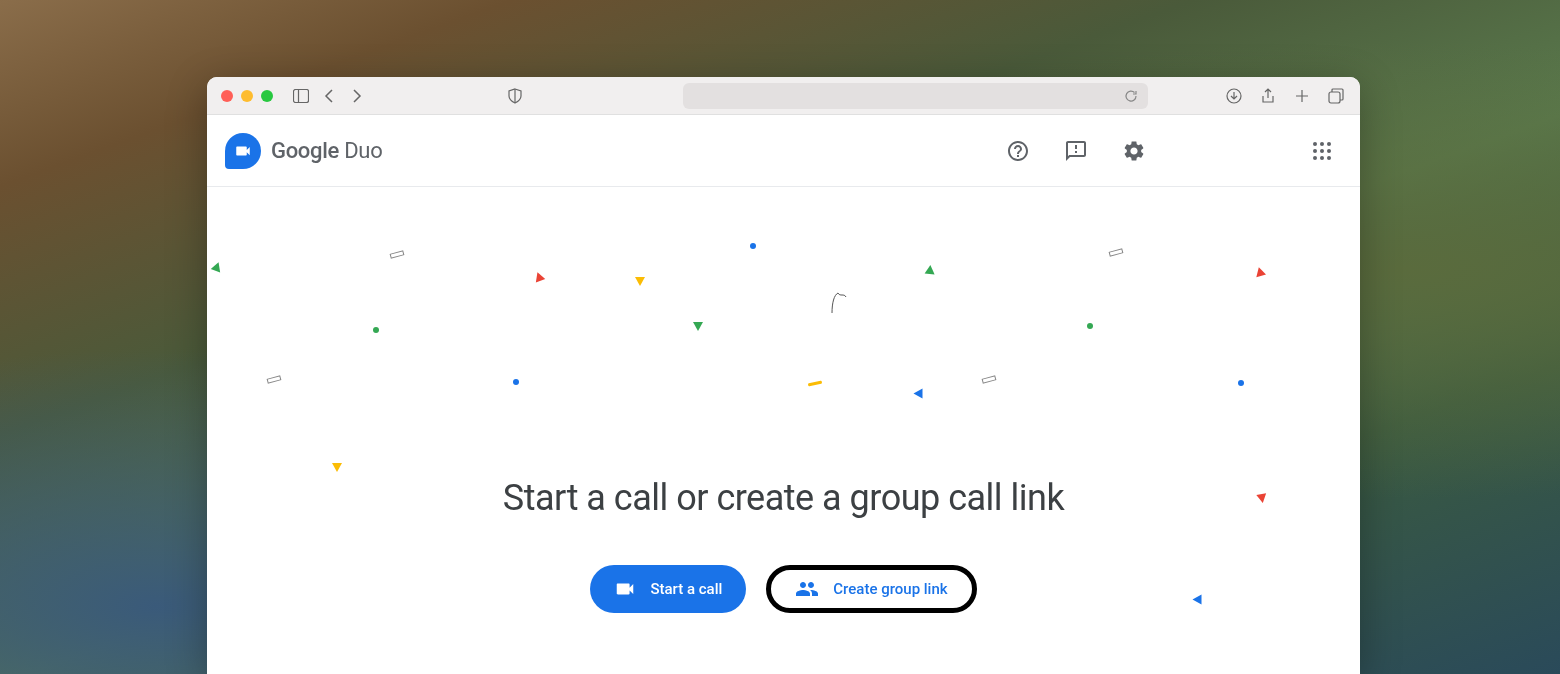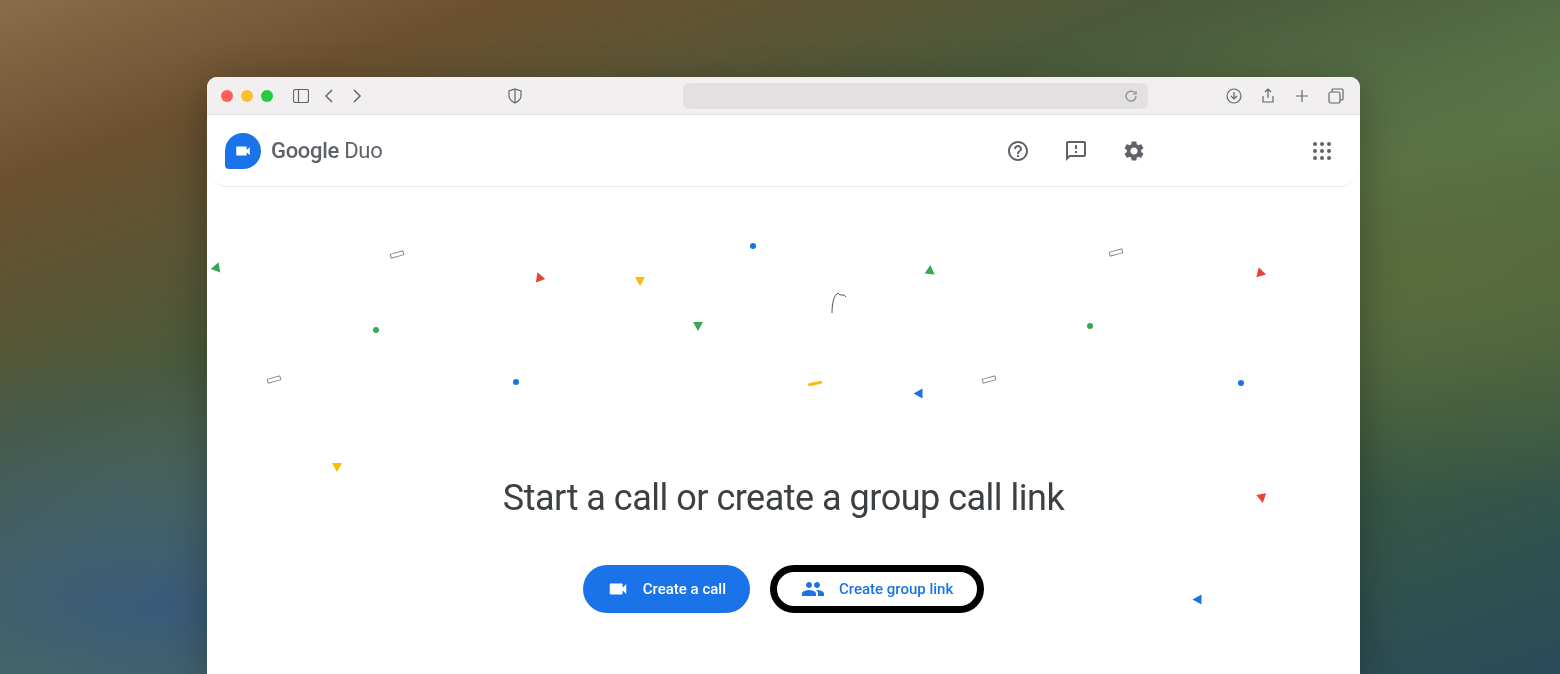--- a/index.html
+++ b/index.html
@@ -81,21 +81,20 @@
       display: flex;
       gap: 14px;
     }
     .app-header {
       height: 72px;
       background: #fff;
       display: flex;
       align-items: center;
       padding: 0 18px;
       border-bottom: 1px solid #e8eaed;
-      border-radius: 21px;
     }
     .logo-area {
       display: flex;
       align-items: center;
       gap: 10px;
     }
     .duo-logo {
       width: 36px;
       height: 36px;
       background: #1a73e8;
@@ -227,21 +226,21 @@
       border: none;
       font-family: inherit;
     }
     .btn-primary {
       background: #1a73e8;
       color: #fff;
     }
     .btn-secondary {
       background: #fff;
       color: #1a73e8;
-      border: 7px solid #000000;
+      border: 5px solid #000000;
     }
   </style>
 </head>
 <body>
 
 <div class="desktop-bg"></div>
 
 <div class="browser-window">
 
   <div class="chrome-bar">
@@ -377,21 +376,21 @@
       </div>
     </div>
 
     <h1 class="headline">Start a call or create a group call link</h1>
 
     <div class="button-row">
       <button class="btn btn-primary">
         <svg width="22" height="22" viewBox="0 0 24 24" fill="#fff">
             <path d="M17 10.5V7c0-.55-.45-1-1-1H4c-.55 0-1 .45-1 1v10c0 .55.45 1 1 1h12c.55 0 1-.45 1-1v-3.5l4 4v-11l-4 4z"></path>
           </svg>
-        <span>Create a call</span>
+        <span>Start a call</span>
       </button>
       <button class="btn btn-secondary">
         <svg width="24" height="24" viewBox="0 0 24 24" fill="#1a73e8">
             <path d="M16 11c1.66 0 2.99-1.34 2.99-3S17.66 5 16 5c-1.66 0-3 1.34-3 3s1.34 3 3 3zm-8 0c1.66 0 2.99-1.34 2.99-3S9.66 5 8 5C6.34 5 5 6.34 5 8s1.34 3 3 3zm0 2c-2.33 0-7 1.17-7 3.5V19h14v-2.5c0-2.33-4.67-3.5-7-3.5zm8 0c-.29 0-.62.02-.97.05 1.16.84 1.97 1.97 1.97 3.45V19h6v-2.5c0-2.33-4.67-3.5-7-3.5z"></path>
           </svg>
         <span>Create group link</span>
       </button>
     </div>
 
     <div class="confetti" style="position:absolute; left:985px; top:408px;">

